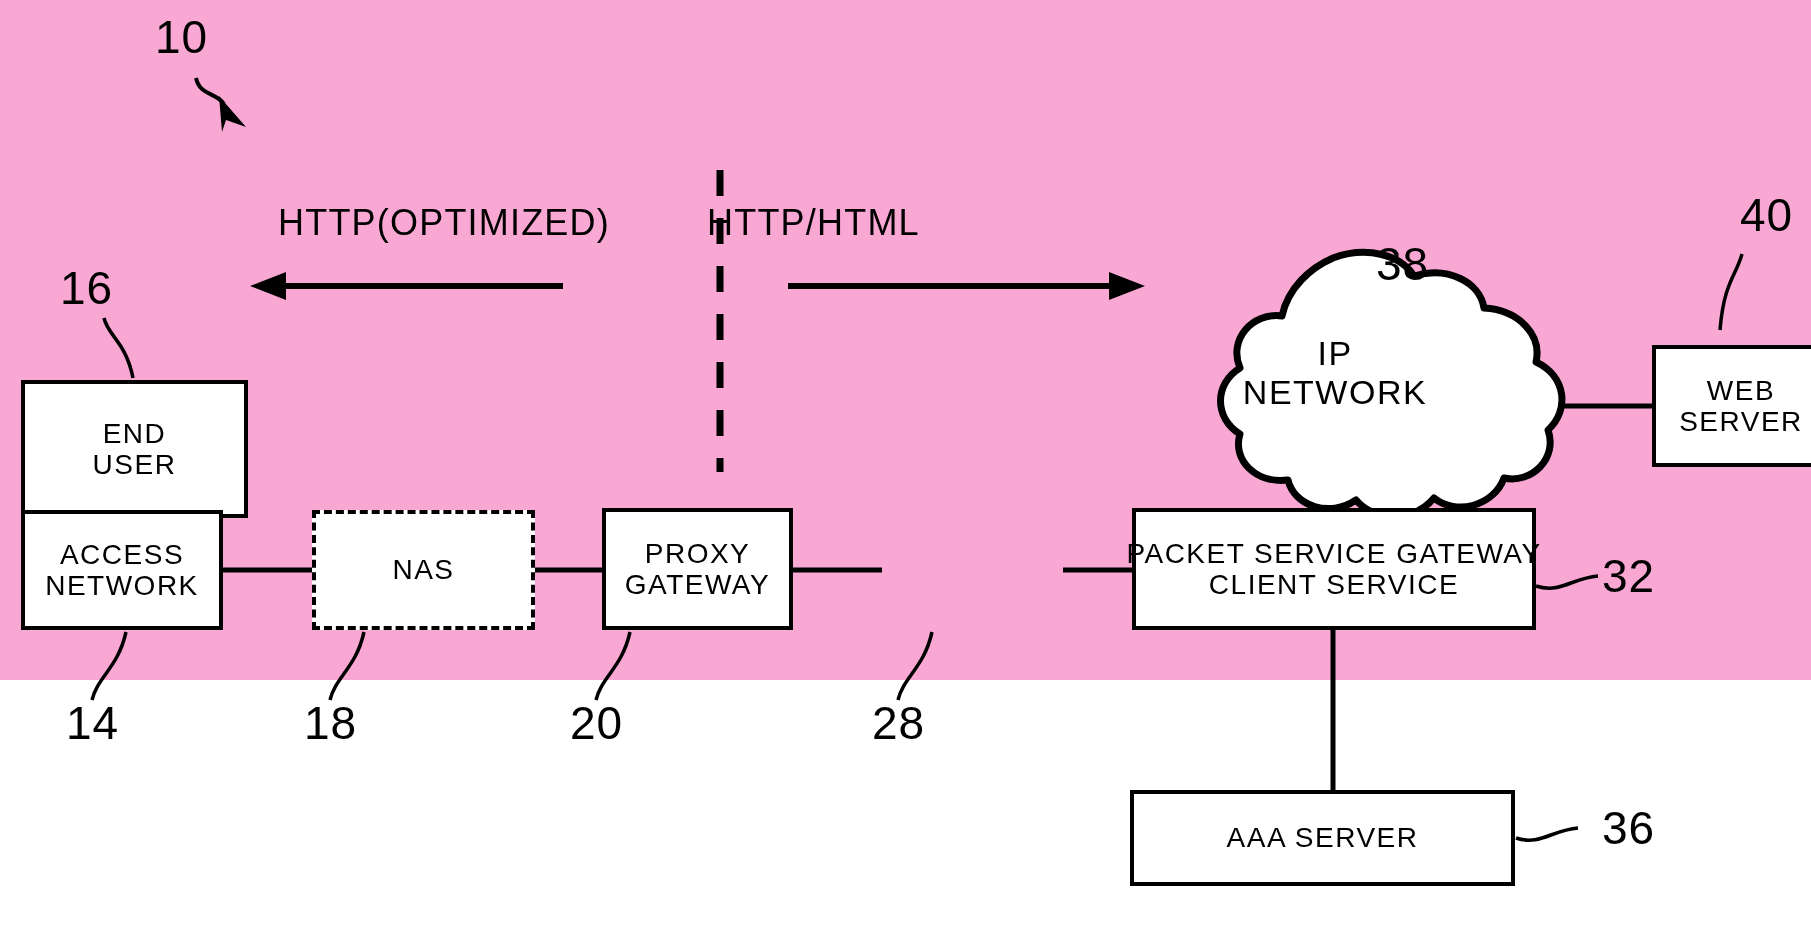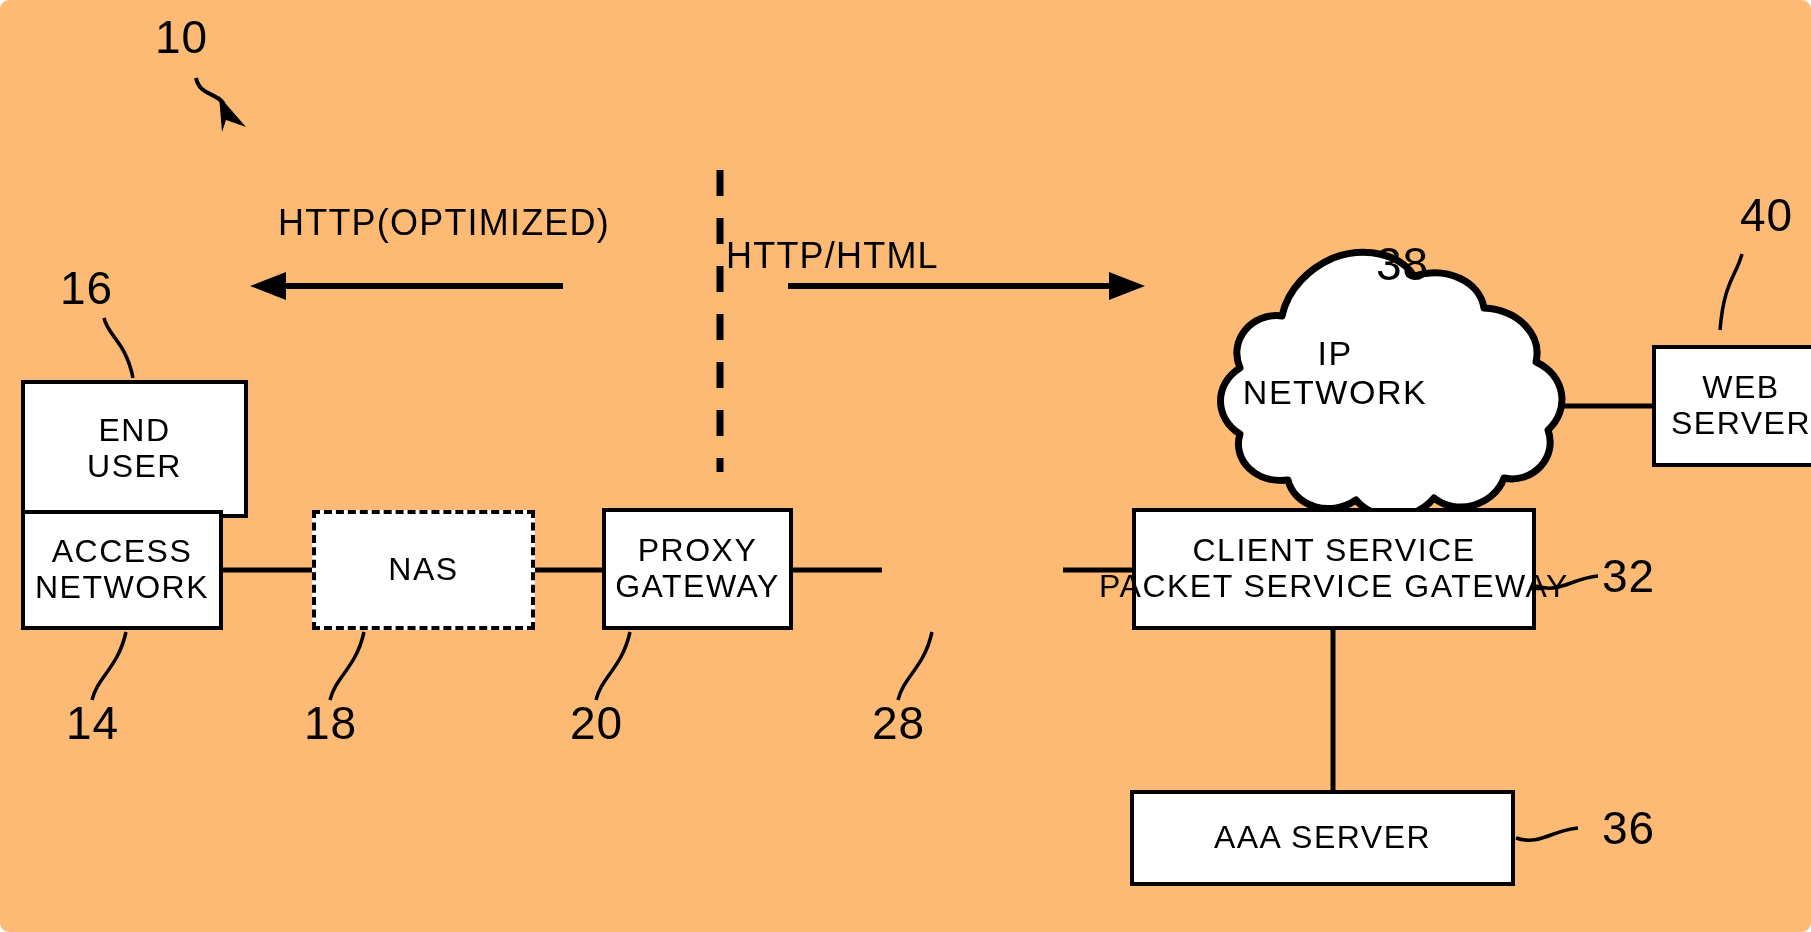--- a/index.html
+++ b/index.html
@@ -1,24 +1,24 @@
 <!DOCTYPE html>
 <html><head>
 <meta charset="utf-8">
 <style>
   html,body{margin:0;padding:0;background:#ffffff;}
   body{width:1811px;height:932px;overflow:hidden;
        font-family:"Liberation Sans","DejaVu Sans",sans-serif;color:#000;}
-  #stage{position:relative;width:1811px;height:932px;background:#fdba74;border-radius:9px;}
+  #stage{position:relative;width:1811px;height:680px;background:#f9a8d4;}
 
   .box{position:absolute;border:4px solid #000;background:#fff;
        display:flex;flex-direction:column;align-items:center;justify-content:center;
        box-sizing:border-box;}
   .box .ln{display:block;text-align:right;line-height:1.12;
-           font-size:32px;letter-spacing:1.5px;white-space:nowrap;}
+           font-size:28px;letter-spacing:1.5px;white-space:nowrap;}
   .box.dashed{border:4px dashed #000;}
 
   .refnum{position:absolute;font-size:46px;line-height:1;letter-spacing:1px;}
   .arrowlbl{position:absolute;font-size:36px;line-height:1;letter-spacing:1.2px;white-space:nowrap;}
 
   svg.ov{position:absolute;left:0;top:0;width:1811px;height:932px;overflow:visible;}
 </style>
 </head>
 <body>
 
@@ -77,21 +77,21 @@
          C1330,518 1294,506 1288,480
          C1256,484 1232,460 1240,434
          C1214,418 1214,384 1240,368
          C1228,340 1252,312 1282,316
          C1288,288 1310,268 1333,258 Z" fill="#fff" stroke="#000" stroke-width="7" stroke-linejoin="round"></path>
   </svg>
 
   <div class="refnum" style="left:155px;top:14px;">10</div>
 
   <div class="arrowlbl" style="left:278px;top:205px;">HTTP(OPTIMIZED)</div>
-  <div class="arrowlbl" style="left:726px;top:205px;margin-top:33px;">HTTP/HTML</div>
+  <div class="arrowlbl" style="left:707px;top:205px;">HTTP/HTML</div>
 
   <div class="box" style="left:21px;top:380px;width:227px;height:138px;">
     <span class="ln">END</span>
     <span class="ln">USER</span>
   </div>
   <div class="refnum" style="left:60px;top:265px;">16</div>
 
   <div class="box" style="left:21px;top:510px;width:202px;height:120px;">
     <span class="ln">ACCESS</span>
     <span class="ln">NETWORK</span>
@@ -105,22 +105,22 @@
 
   <div class="box" style="left:602px;top:508px;width:191px;height:122px;">
     <span class="ln">PROXY</span>
     <span class="ln">GATEWAY</span>
   </div>
   <div class="refnum" style="left:570px;top:700px;">20</div>
 
   <div class="refnum" style="left:872px;top:700px;">28</div>
 
   <div class="box" style="left:1132px;top:508px;width:404px;height:122px;">
+    <span class="ln">PACKET  SERVICE  GATEWAY</span>
     <span class="ln">CLIENT  SERVICE</span>
-    <span class="ln">PACKET  SERVICE  GATEWAY</span>
   </div>
   <div class="refnum" style="left:1602px;top:553px;">32</div>
 
   <div style="position:absolute;left:1240px;top:318px;width:190px;
               display:flex;flex-direction:column;align-items:center;margin-top:16px;">
     <span class="ln" style="font-size:34px;letter-spacing:1.5px;">IP</span>
     <span class="ln" style="font-size:34px;letter-spacing:1.5px;">NETWORK</span>
   </div>
   <div class="refnum" style="left:1376px;top:210px;margin-top:31px;">38</div>
 

